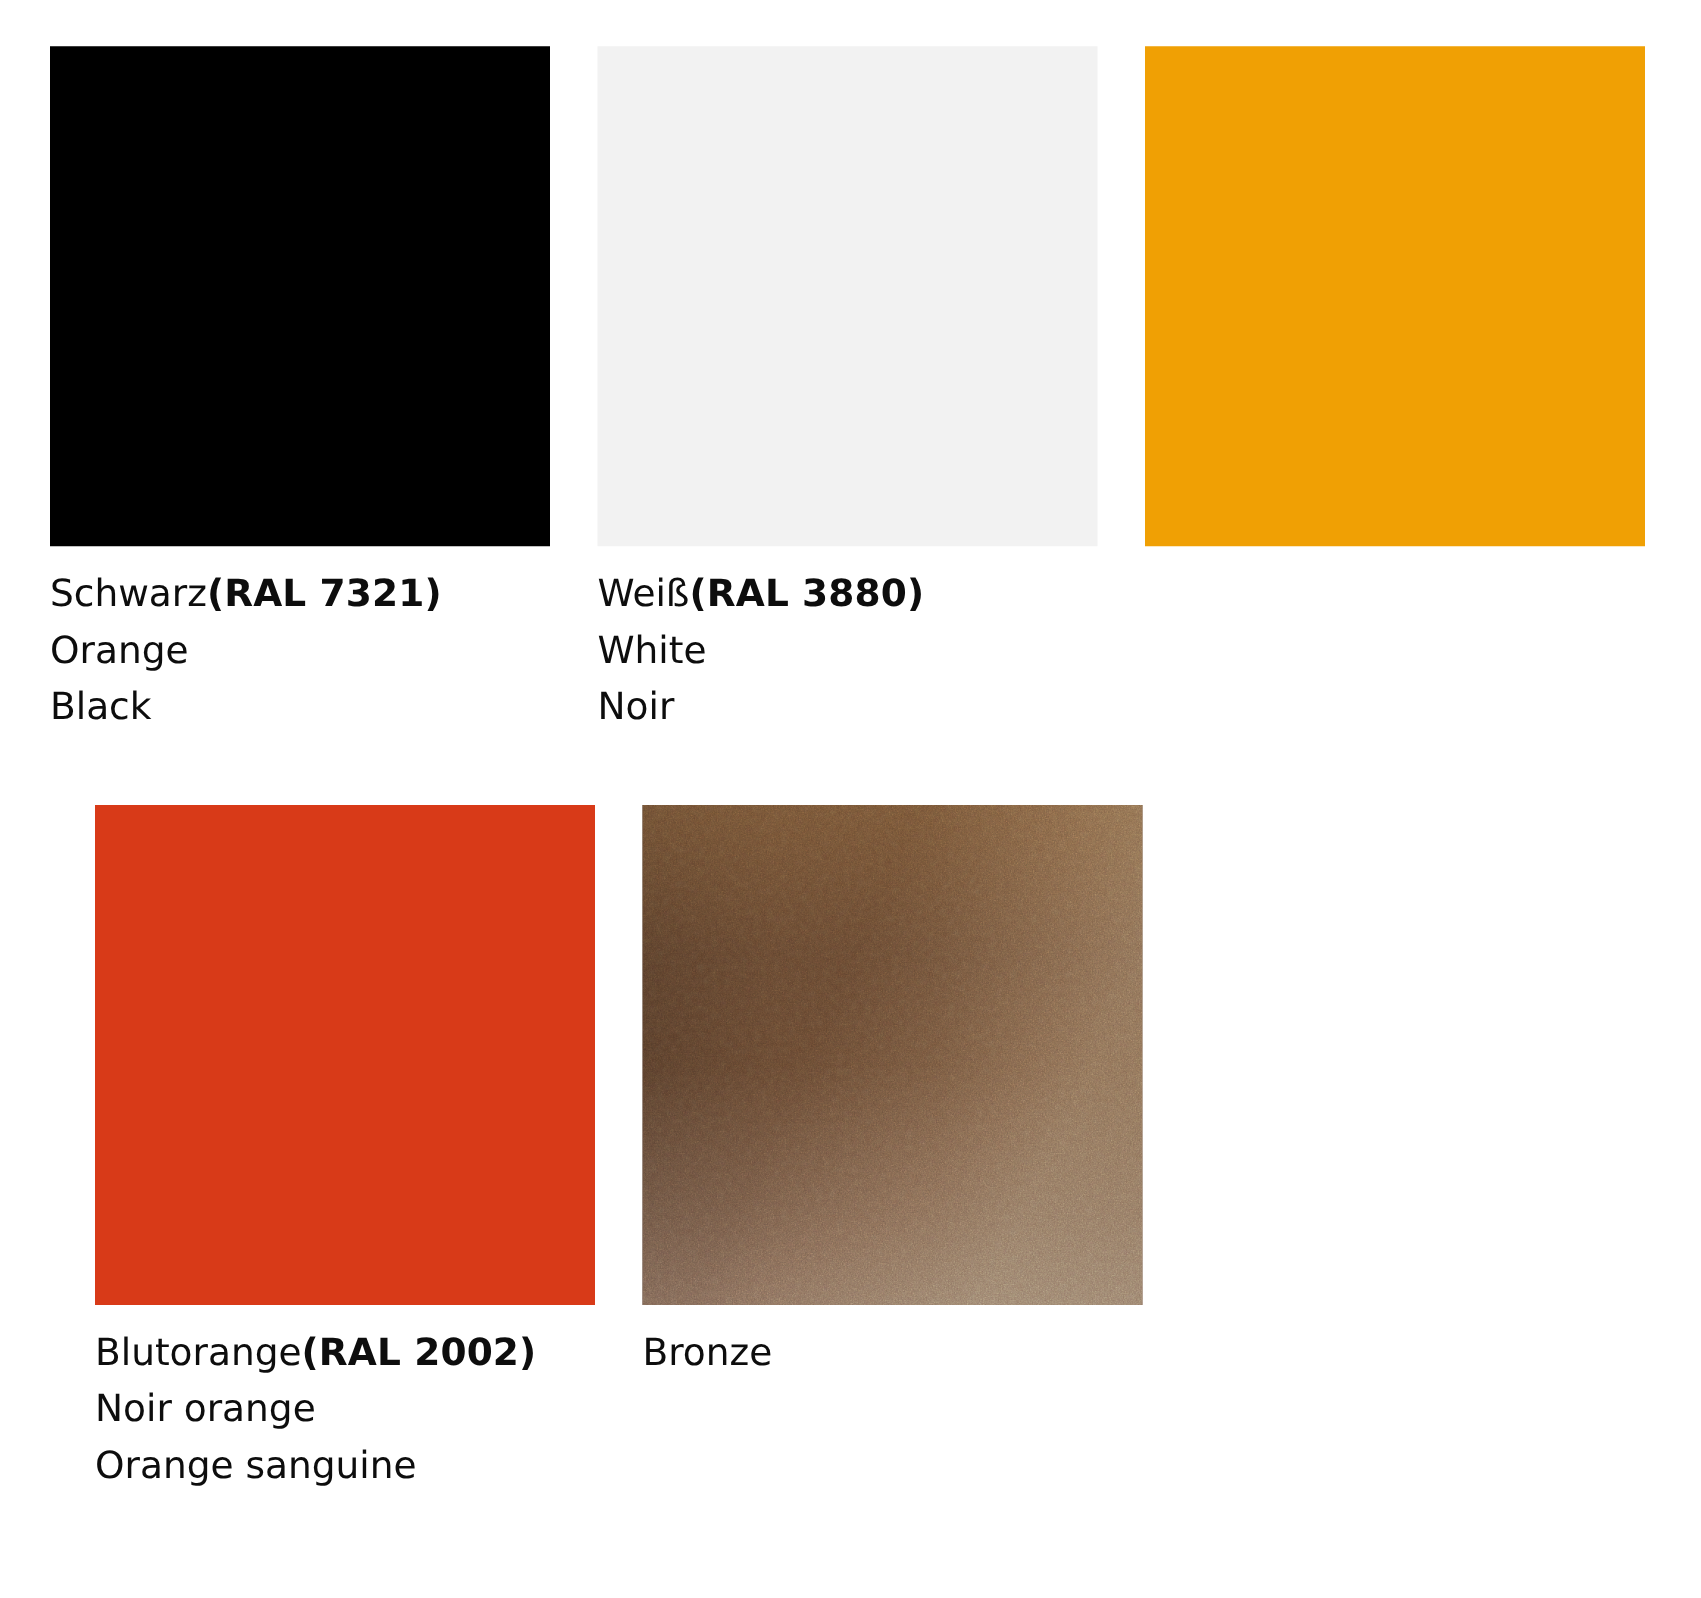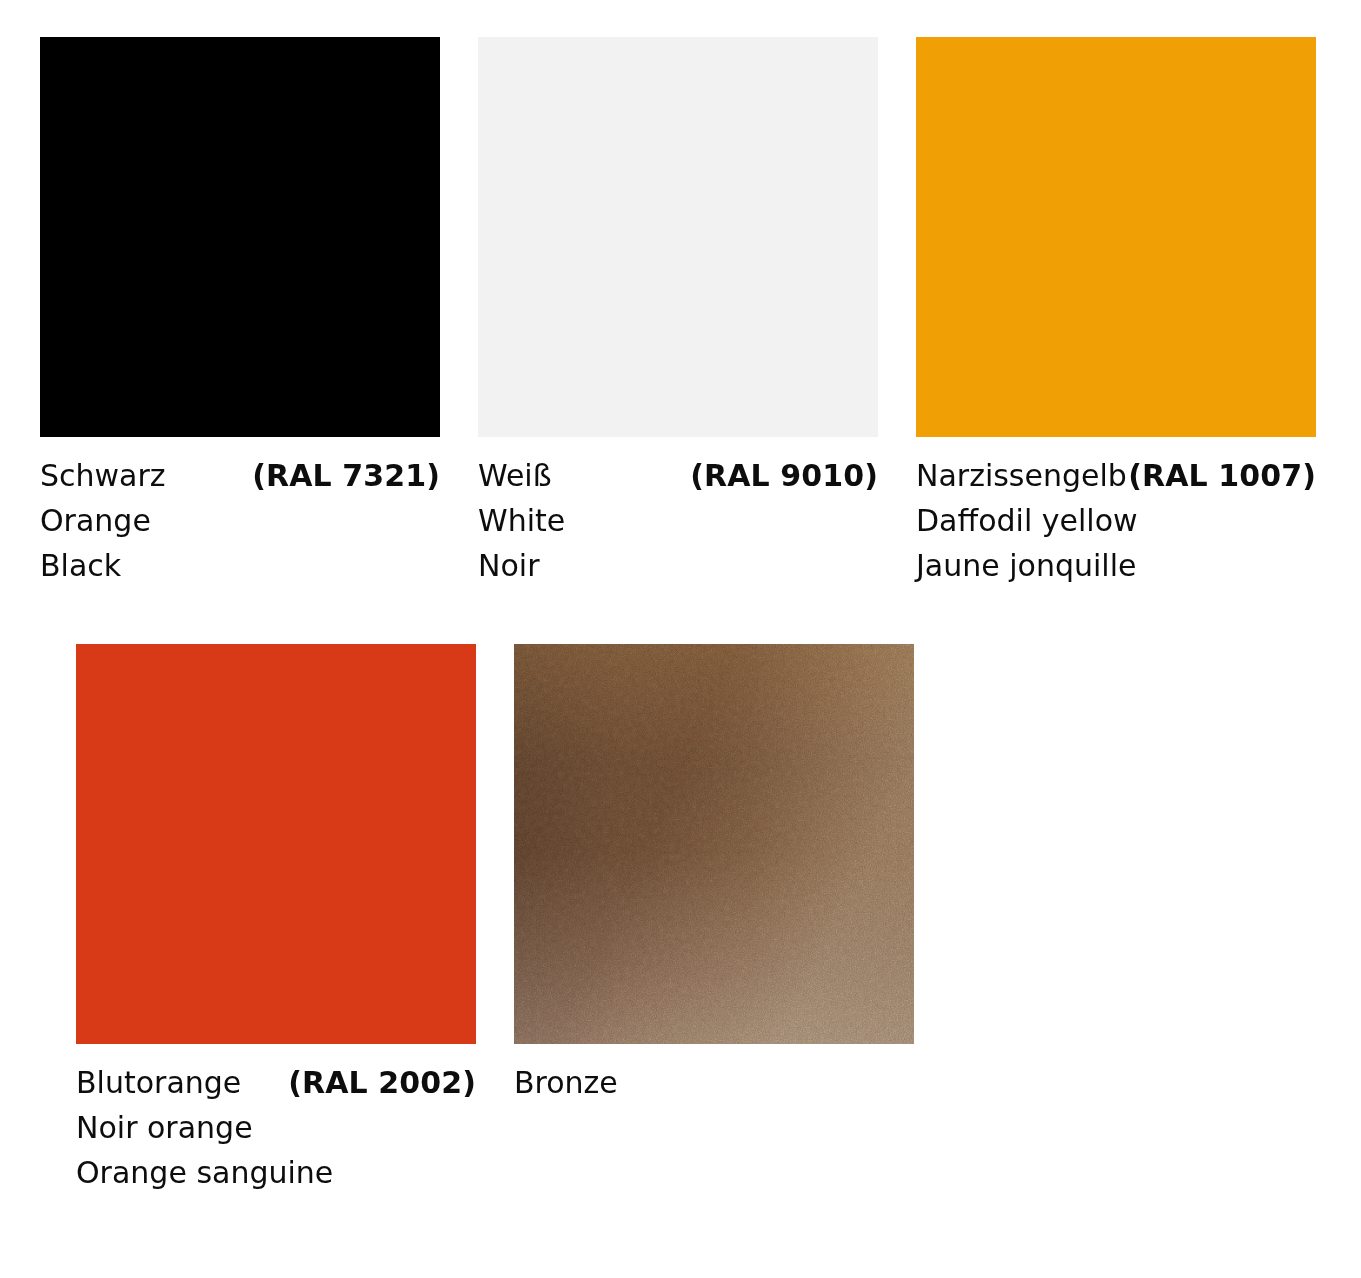--- a/index.html
+++ b/index.html
@@ -94,21 +94,20 @@
   .label-line {
     font-size: 30px;
     line-height: 45px;
     color: #0d0d0d;
     white-space: nowrap;
   }
 
   .label-primary {
     display: flex;
     align-items: baseline;
-    justify-content: space-between;
     width: 400px;
   }
 
   .label-name {
     font-weight: 400;
   }
 
   .label-code {
     font-weight: 700;
     letter-spacing: 0.1px;
@@ -134,37 +133,29 @@
         <div class="label-line">Orange</div>
         <div class="label-line">Black</div>
       </div>
     </div>
 
     <div class="swatch-cell row-1">
       <div class="chip chip-plain" style="background-color:#f2f2f2;"></div>
       <div class="labels">
         <div class="label-line label-primary">
           <span class="label-name">Weiß</span>
-          <span class="label-code">(RAL 9010)</span>
+          <span class="label-code">(RAL 3880)</span>
         </div>
         <div class="label-line">White</div>
         <div class="label-line">Noir</div>
       </div>
     </div>
 
     <div class="swatch-cell row-1">
       <div class="chip chip-plain" style="background-color:#f0a004;"></div>
-      <div class="labels">
-        <div class="label-line label-primary">
-          <span class="label-name">Narzissengelb</span>
-          <span class="label-code">(RAL 1007)</span>
-        </div>
-        <div class="label-line">Daffodil yellow</div>
-        <div class="label-line">Jaune jonquille</div>
-      </div>
     </div>
 
     <div class="swatch-cell row-2">
       <div class="chip chip-plain" style="background-color:#d83a18;"></div>
       <div class="labels">
         <div class="label-line label-primary">
           <span class="label-name">Blutorange</span>
           <span class="label-code">(RAL 2002)</span>
         </div>
         <div class="label-line">Noir orange</div>

